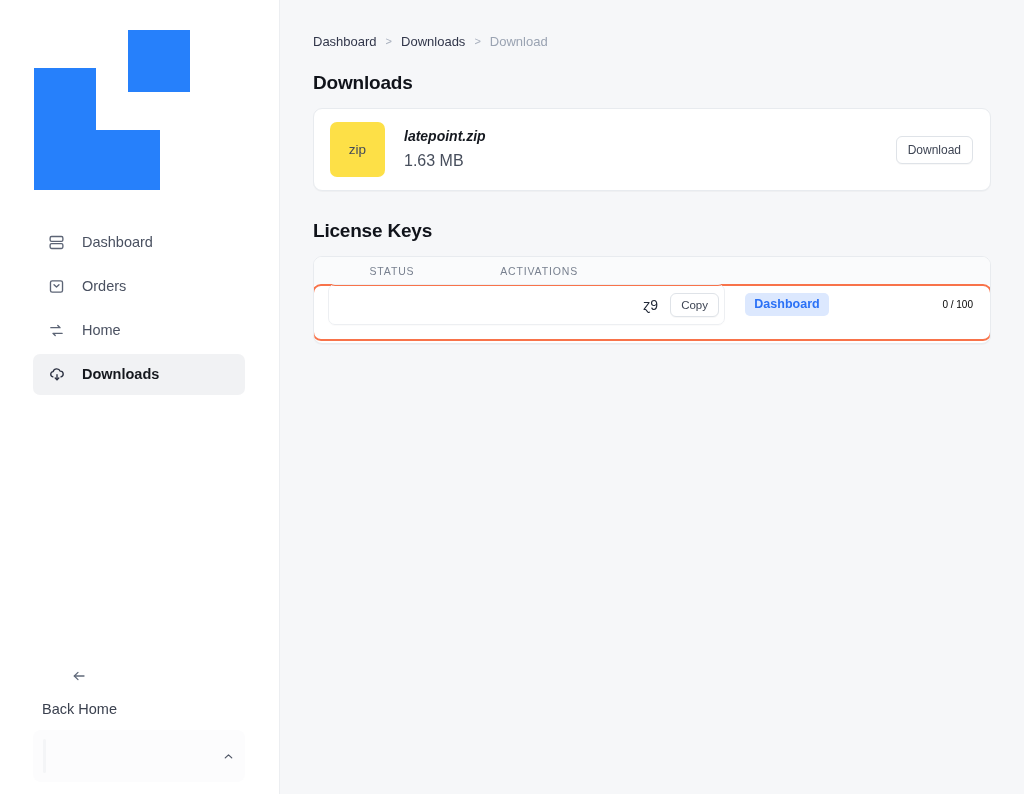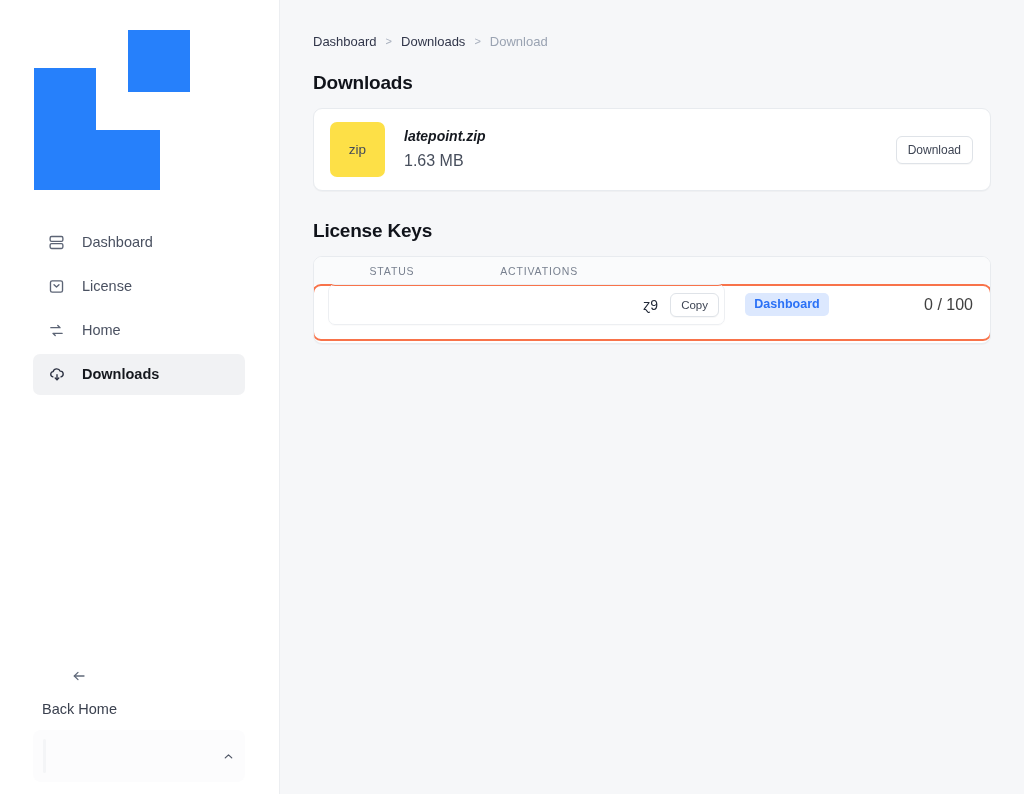--- a/index.html
+++ b/index.html
@@ -260,22 +260,22 @@
     color: #2B71F6;
     font-size: 12.5px;
     font-weight: bold;
     border-radius: 5px;
     padding: 4px 9px;
     line-height: 1.25;
   }
   .act-cell {
     width: 124px;
     text-align: right;
-    font-size: 16px;
-    color: #404040;
+    font-size: 10px;
+    color: #000000;
   }
   .lk-table-spacer { height: 3px; }
 </style>
 </head>
 <body>
 
 <div class="app">
 
   <aside class="sidebar">
 
@@ -298,21 +298,21 @@
       </div>
       <div class="nav-spacer"></div>
 
       <div class="nav-item">
         <span class="icon">
           <svg width="17" height="17" viewBox="0 0 24 24" fill="none" stroke="currentColor" stroke-width="1.9" stroke-linecap="round" stroke-linejoin="round">
             <rect x="3.5" y="4" width="17" height="16" rx="2.5"></rect>
             <path d="M8.5 9.5l3.5 3.2 3.5-3.2"></path>
           </svg>
         </span>
-        <span class="label">License</span>
+        <span class="label">Orders</span>
       </div>
       <div class="nav-spacer"></div>
 
       <div class="nav-item">
         <span class="icon">
           <svg width="17" height="17" viewBox="0 0 24 24" fill="none" stroke="currentColor" stroke-width="1.9" stroke-linecap="round" stroke-linejoin="round">
             <path d="M4 8h13l-3.2-3.2"></path>
             <path d="M20 16H7l3.2 3.2"></path>
           </svg>
         </span>

